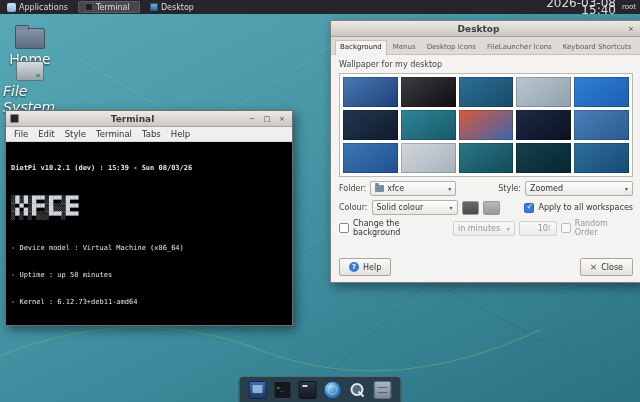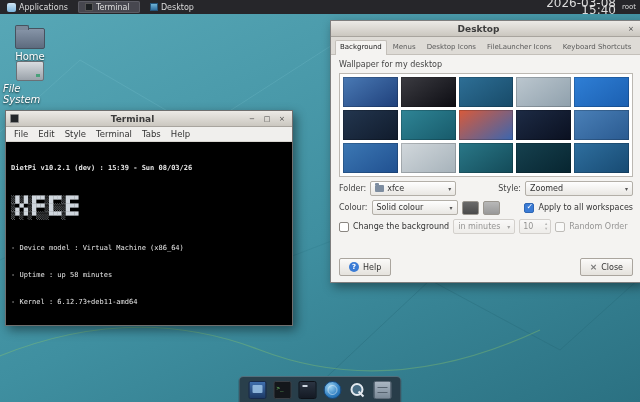--- a/index.html
+++ b/index.html
@@ -18,21 +18,21 @@
   .task-btn.active { background:#47474f; box-shadow:inset 0 0 0 1px #5c5c64; }
   .tb-icon { width:8px; height:8px; flex:none; }
   .tb-icon.term { background:#1d2023; border:1px solid #555; }
   .tb-icon.desk { background:linear-gradient(#6fb3d6,#2f6f9f); border:1px solid #24557a; }
   .panel-spacer { flex:1; }
   .clock { text-align:right; font-size:12px; line-height:7px; align-self:center; margin-right:6px; }
   .user { align-self:center; font-size:7px; margin-right:4px; }
 
   
   .desktop-icon { position:absolute; width:54px; display:flex; flex-direction:column; align-items:center; gap:2px;
-                  color:#fff; font-size:10px; text-shadow:0 1px 2px rgba(0,0,0,.8); z-index:5; }
+                  color:#fff; font-size:14px; text-shadow:0 1px 2px rgba(0,0,0,.8); z-index:5; }
   #icon-home { left:3px; top:24px; }
   #icon-fs { left:3px; top:56px;font-style:italic; }
   .icon-folder { width:30px; height:21px; position:relative; background:linear-gradient(#8795a8,#5d6b7e);
                  border-radius:2px; margin-top:4px; border:1px solid #46525f; }
   .icon-folder::before { content:""; position:absolute; top:-4px; left:-1px; width:12px; height:4px;
                          background:#7a8899; border:1px solid #46525f; border-bottom:none; border-radius:2px 2px 0 0; }
   .icon-drive { width:28px; height:20px; background:linear-gradient(#d8dce0,#9aa2aa); border:1px solid #6a7076;
                 border-radius:2px; margin-top:5px; position:relative; }
   .icon-drive::after { content:""; position:absolute; right:3px; bottom:3px; width:4px; height:3px; background:#49a07a; }
 
@@ -76,21 +76,21 @@
   .mini-folder { width:9px; height:7px; background:#7d8da0; border-radius:1px; position:relative; flex:none; }
   .mini-folder::before { content:""; position:absolute; top:-2px; left:0; width:4px; height:2px; background:#7d8da0; border-radius:1px 1px 0 0; }
   .swatch { width:17px; height:14px; border:1px solid #9a968f; border-radius:2px; flex:none; }
   .swatch.dark { background:linear-gradient(#6a6a6a,#4a4a4a); }
   .swatch.light { background:linear-gradient(#b8b8b8,#989898); }
   .checkbox { width:10px; height:10px; border:1px solid #8a8681; border-radius:2px; background:#fff; position:relative; flex:none; }
   .checkbox.checked { background:#3a7bd5; border-color:#2f66b3; }
   .checkbox.checked::after { content:"✓"; position:absolute; top:-1.5px; left:1px; font-size:8px; color:#fff; }
   .disabled { opacity:.5; }
   .spacer { flex:1; }
-  .spin { height:15px; width:32px; display:flex; align-items:center; padding:0 3px;
+  .spin { height:15px; width:32px; display:flex; align-items:center; padding:0 18px;
           background:linear-gradient(#fefefe,#e9e7e3); border:1px solid #b3afa8; border-radius:2px; }
   .spin-btns { display:flex; flex-direction:column; margin-left:auto; font-size:4.5px; line-height:4.5px; color:#777; }
   .btn-row { display:flex; align-items:center; margin-top:auto; }
   .btn { display:flex; align-items:center; gap:4px; height:18px; padding:0 9px;
          background:linear-gradient(#fbfaf9,#e5e2dd); border:1px solid #aaa59e; border-radius:2px; font-size:8px; color:#333; }
   .help-ico { width:10px; height:10px; border-radius:50%; background:#3a7bd5; color:#fff; font-size:7px;
               display:flex; align-items:center; justify-content:center; font-weight:bold; }
   .x-ico { color:#777; font-size:9px; font-weight:bold; }
 
   

